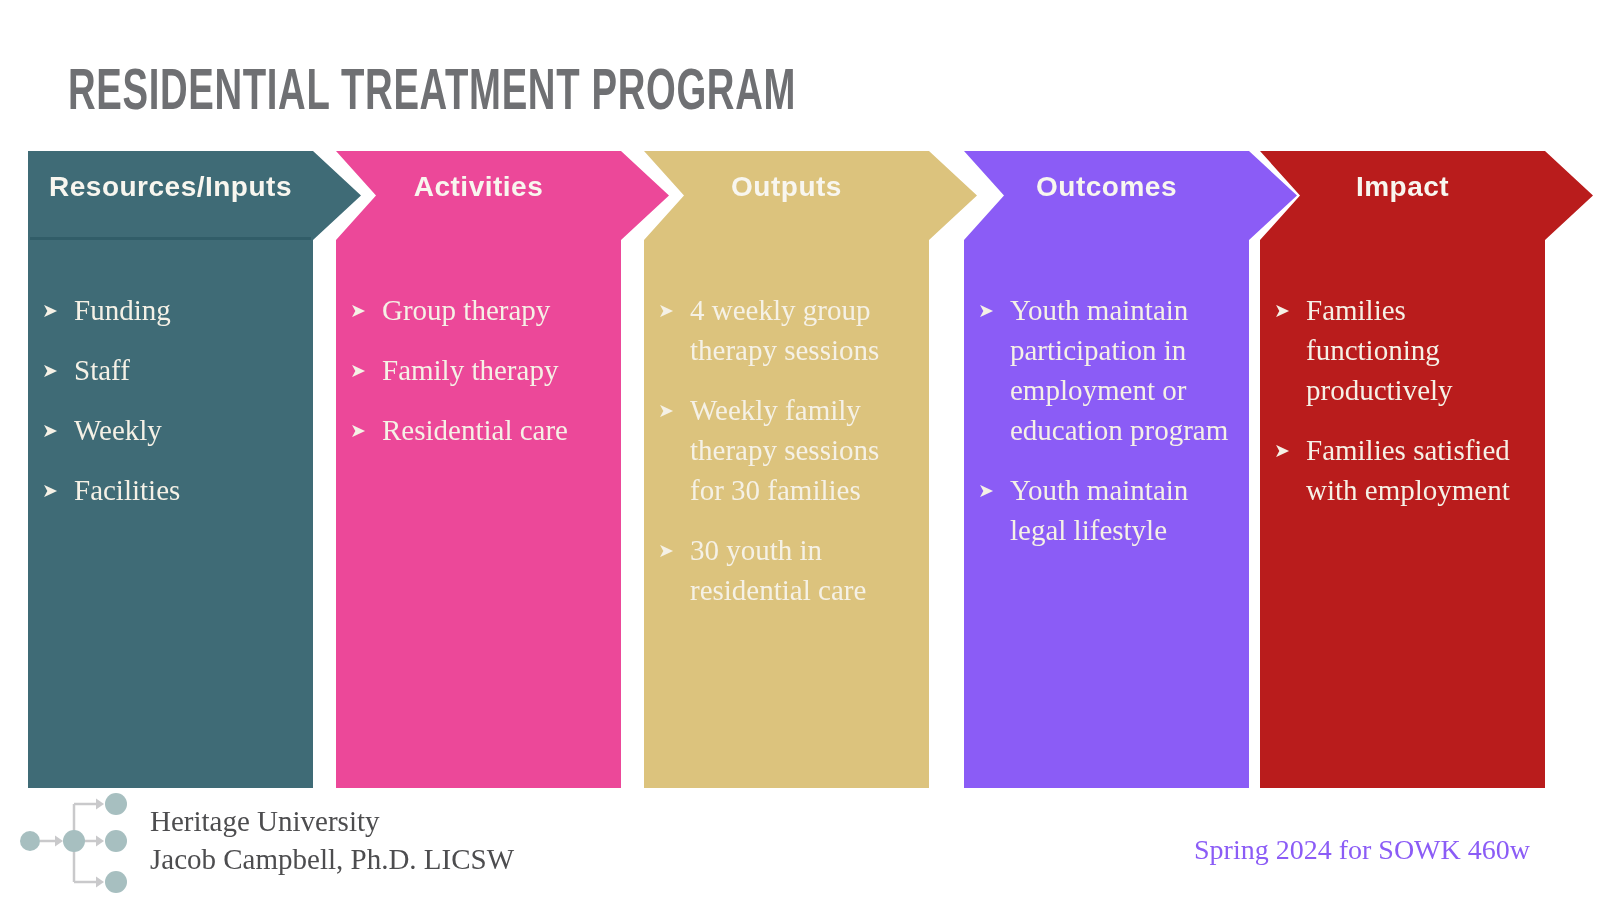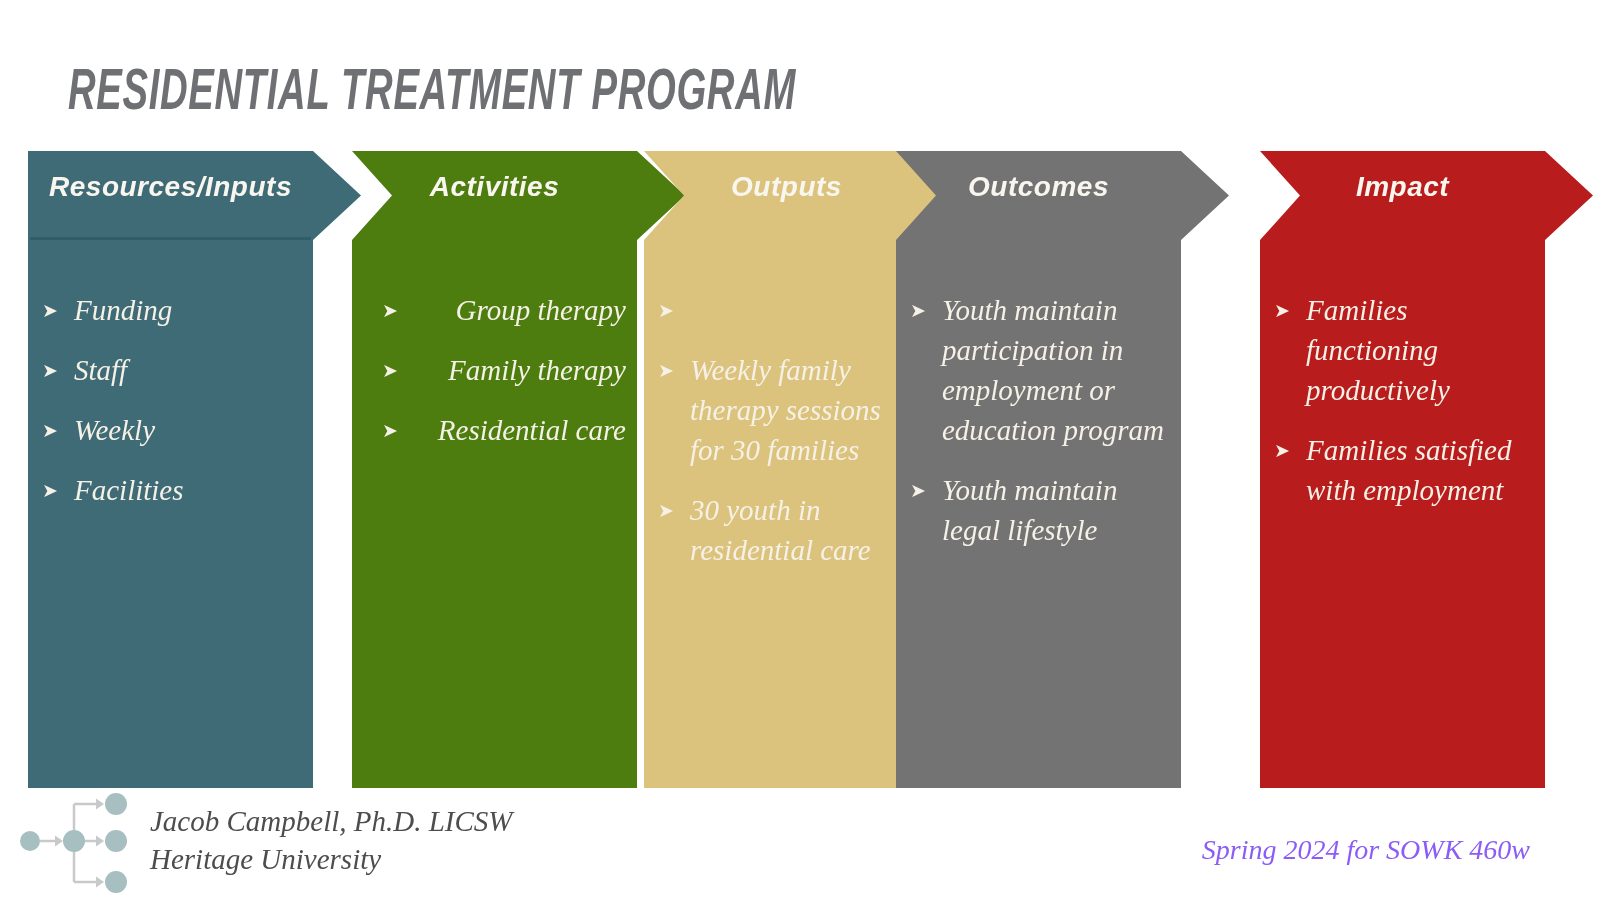--- a/index.html
+++ b/index.html
@@ -1,17 +1,17 @@
 <!DOCTYPE html>
 <html><head>
 <meta charset="utf-8">
 <style>
   html,body{margin:0;padding:0;background:#fff;}
   .stage{position:relative;width:1600px;height:900px;background:#ffffff;overflow:hidden;
-         font-family:"Liberation Serif",serif;font-style:italic;}
+         font-family:"Liberation Serif",serif;}
 
   
   .title{position:absolute;left:68px;top:60px;margin:0;
          font-family:"Liberation Sans",sans-serif;font-weight:700;font-size:58px;line-height:1.0;
          letter-spacing:1px;transform:scaleX(0.66);transform-origin:0 0;white-space:nowrap;
          color:var(--title-color,#6f7073);}
 
   
   .column{position:absolute;top:151px;width:333px;height:637px;}
   .col-header{position:absolute;left:0;top:0;width:285px;height:72px;
@@ -59,21 +59,21 @@
           <div class="item">
             <span class="bullet">➤</span>
             <span class="text">Weekly</span>
           </div>
           <div class="item">
             <span class="bullet">➤</span>
             <span class="text">Facilities</span>
           </div>
         </div>
       </div>
-      <div class="column" style="left: 352px; background: #4d7c0f; clip-path: polygon(0px 0px, 285px 0px, 333px 44.5px, 285px 89px, 285px 637px, 0px 637px, 0px 89px, 40px 44.5px); text-align: right;">
+      <div class="column" style="left: 336px; background: #ec4899; clip-path: polygon(0px 0px, 285px 0px, 333px 44.5px, 285px 89px, 285px 637px, 0px 637px, 0px 89px, 40px 44.5px);">
         <div class="col-header">Activities</div>
         <div class="col-list">
           <div class="item">
             <span class="bullet">➤</span>
             <span class="text">Group therapy</span>
           </div>
           <div class="item">
             <span class="bullet">➤</span>
             <span class="text">Family therapy</span>
           </div>
@@ -81,32 +81,33 @@
             <span class="bullet">➤</span>
             <span class="text">Residential care</span>
           </div>
         </div>
       </div>
       <div class="column" style="left: 644px; background: rgb(220, 195, 125); clip-path: polygon(0px 0px, 285px 0px, 333px 44.5px, 285px 89px, 285px 637px, 0px 637px, 0px 89px, 40px 44.5px);">
         <div class="col-header">Outputs</div>
         <div class="col-list">
           <div class="item">
             <span class="bullet">➤</span>
+            <span class="text">4 weekly group therapy sessions</span>
           </div>
           <div class="item">
             <span class="bullet">➤</span>
             <span class="text">Weekly family therapy sessions for 30 families</span>
           </div>
           <div class="item">
             <span class="bullet">➤</span>
             <span class="text">30 youth in residential care</span>
           </div>
         </div>
       </div>
-      <div class="column" style="left: 896px; background: #737373; clip-path: polygon(0px 0px, 285px 0px, 333px 44.5px, 285px 89px, 285px 637px, 0px 637px, 0px 89px, 40px 44.5px);">
+      <div class="column" style="left: 964px; background: #8b5cf6; clip-path: polygon(0px 0px, 285px 0px, 333px 44.5px, 285px 89px, 285px 637px, 0px 637px, 0px 89px, 40px 44.5px);">
         <div class="col-header">Outcomes</div>
         <div class="col-list">
           <div class="item">
             <span class="bullet">➤</span>
             <span class="text">Youth maintain participation in employment or education program</span>
           </div>
           <div class="item">
             <span class="bullet">➤</span>
             <span class="text">Youth maintain legal lifestyle</span>
           </div>
@@ -144,19 +145,19 @@
     <g class="logo-circles">
       <circle cx="18" cy="53" r="10"></circle>
       <circle cx="62" cy="53" r="11"></circle>
       <circle cx="104" cy="16" r="11"></circle>
       <circle cx="104" cy="53" r="11"></circle>
       <circle cx="104" cy="94" r="11"></circle>
     </g>
   </svg>
 
   <div class="author-block">
+    <div>Heritage University</div>
     <div>Jacob Campbell, Ph.D. LICSW</div>
-    <div>Heritage University</div>
   </div>
 
   <div class="term">Spring 2024 for SOWK 460w</div>
 
 </div>
 
 </body></html>

